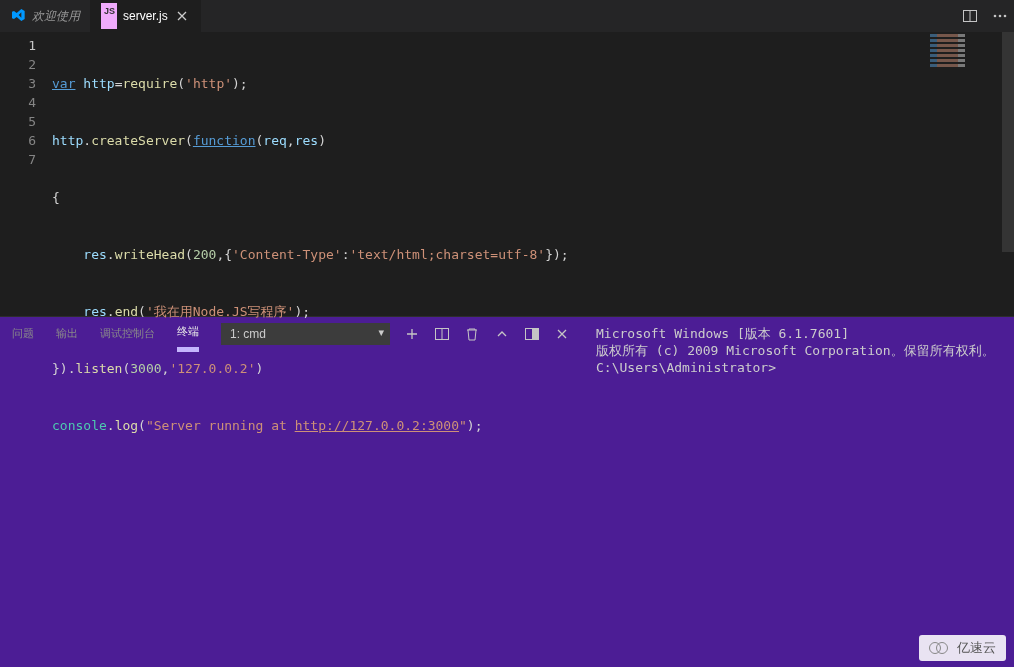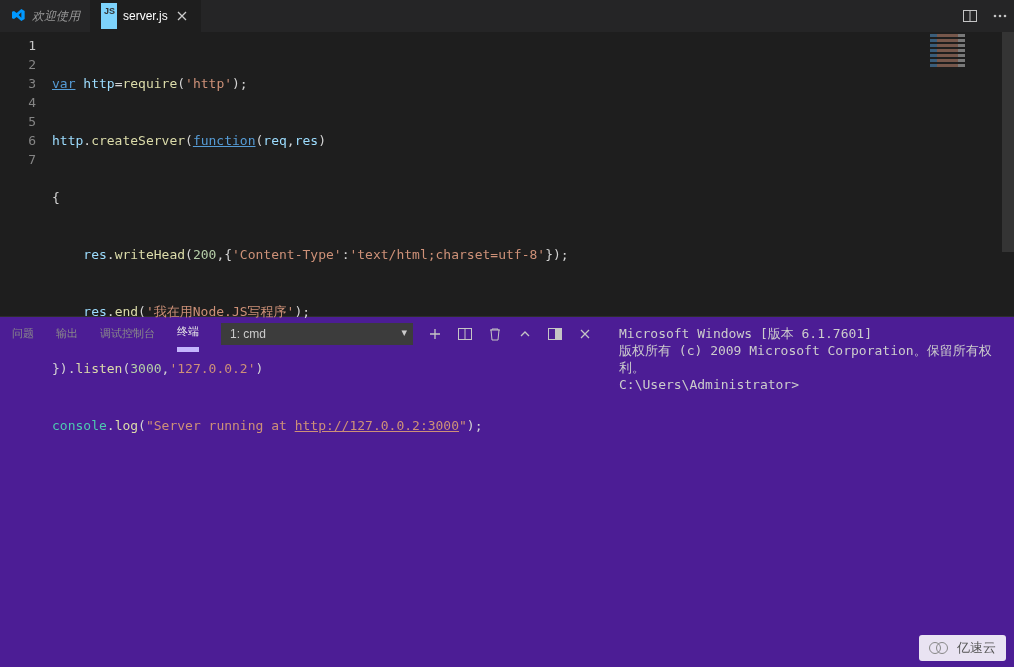--- a/index.html
+++ b/index.html
@@ -29,21 +29,21 @@
       color: #969696;
       border-right: 1px solid #1e1e1e;
     }
     .tab.active {
       background: #1e1e1e;
       color: #ffffff;
       font-style: normal;
     }
     .tab .vscode-icon svg { width: 16px; height: 16px; }
     .tab .js-badge {
-      background: #7dd3fc;
+      background: #f0abfc;
       color: #333;
       font-weight: bold;
       font-size: 9px;
       width: 16px;
       height: 16px;
       display: flex;
       align-items: flex-end;
       justify-content: flex-end;
       padding: 13px 2px;
       font-style: normal;
@@ -148,21 +148,21 @@
       display: flex;
       align-items: center;
       gap: 14px;
     }
     .term-select {
       background: #3c3c3c;
       border: 1px solid #3c3c3c;
       color: #cccccc;
       font-size: 12px;
       height: 22px;
-      width: 192px;
+      width: 169px;
       padding: 0 22px 0 8px;
       appearance: none;
       position: relative;
     }
     .select-wrap { position: relative; }
     .select-wrap::after {
       content: "▾";
       position: absolute;
       right: 6px;
       top: 3px;

